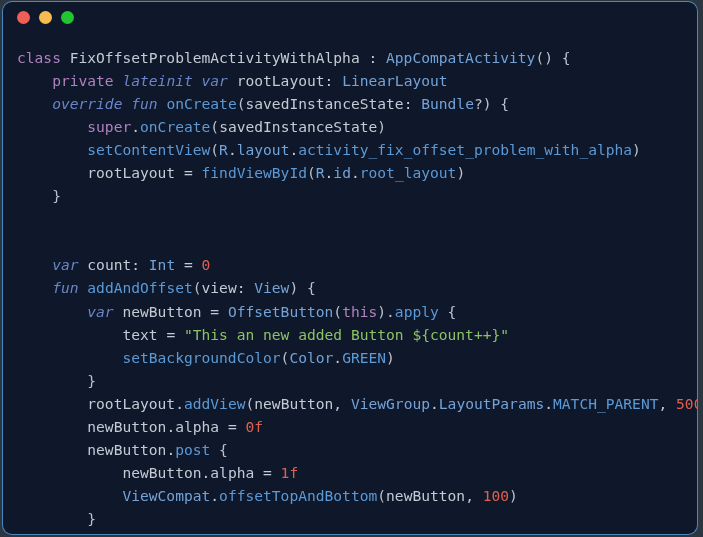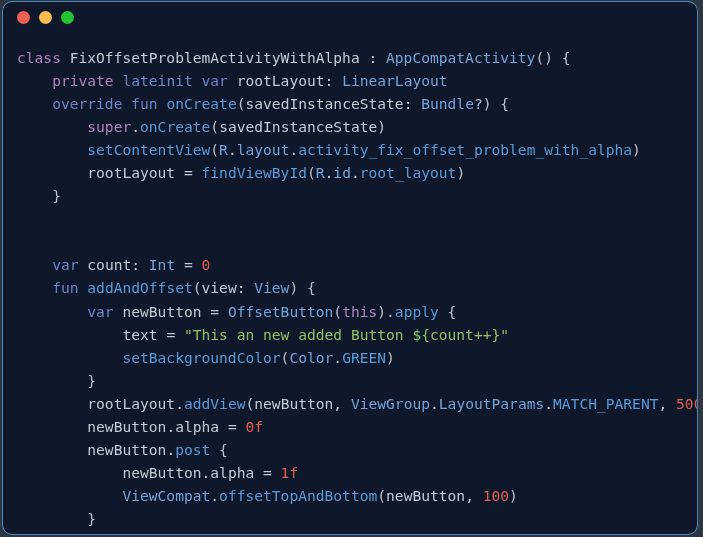--- a/index.html
+++ b/index.html
@@ -40,21 +40,21 @@
   #code {
     padding: 14px 0 0 14px;
     font-size: 14.6px;
     line-height: 23.05px;
     white-space: pre;
     letter-spacing: 0px;
   }
   .ln { height: 23.05px; }
   
   .kw    { color: #b083c0; }   
-  .kw2   { color: #6a86c8; }   
+  .kw2   { color: #6a86c8; font-style: italic; }   
   .type  { color: #73a3d8; }   
   .fn    { color: #5b9ad6; }   
   .plain { color: #c3cbd4; }   
   .punct { color: #b9c2cc; }   
   .num   { color: #e0604f; }   
   .str   { color: #8cc265; }   
 </style>
 </head>
 <body>
 

